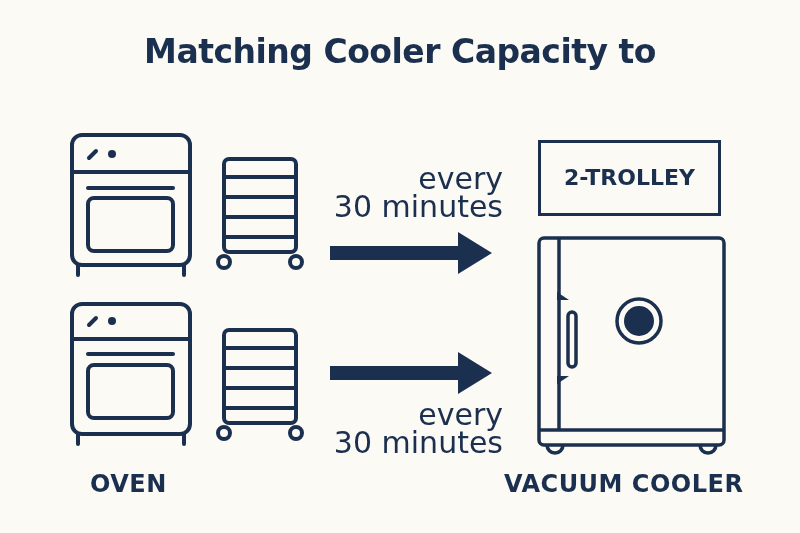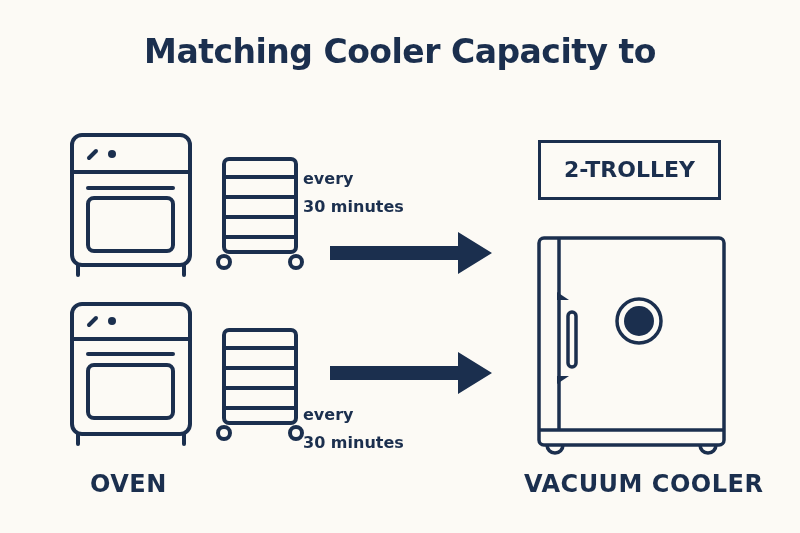--- a/index.html
+++ b/index.html
@@ -9,28 +9,28 @@
       font-family: "DejaVu Sans", "Liberation Sans", sans-serif;
       color: #1b2f4e;
       position: relative;
     }
     .abs { position: absolute; }
     .title {
       left: 0; top: 30px; width: 800px; text-align: center;
       font-size: 33px; font-weight: bold; line-height: 44px; letter-spacing: -0.5px;
     }
     .interval {
-      text-align: left; font-size: 16px; font-weight: bold; line-height: 28px;
+      text-align: right; font-size: 30px; font-weight: normal; line-height: 28px;
       width: 200px;
     }
     .label {
       font-size: 24px; font-weight: bold; letter-spacing: 0.5px; white-space: nowrap;
     }
     .cap-box {
-      left: 538px; top: 140px; width: 183px; height: 60px;
+      left: 538px; top: 140px; width: 183px; height: 76px;
       border: 3px solid #1b2f4e; box-sizing: border-box;
       display: flex; align-items: center; justify-content: center;
       flex-direction: column; font-size: 22px; font-weight: bold; line-height: 28px;
       text-align: center;
     }
     svg { position: absolute; overflow: visible; }
   </style>
 </head>
 <body>
 
@@ -120,13 +120,13 @@
     <rect x="31" y="76" width="8" height="55" rx="4"></rect>
     <circle cx="102" cy="85" r="22"></circle>
     <path d="M10 209 a8 8 0 0 0 16 0"></path>
     <path d="M163 209 a8 8 0 0 0 16 0"></path>
   </g>
   <circle cx="102" cy="85" r="15" fill="#1b2f4e"></circle>
   <path d="M20 56 L32 64 L20 64 Z" fill="#1b2f4e"></path>
   <path d="M20 140 L32 140 L20 148 Z" fill="#1b2f4e"></path>
 </svg>
 
-<div class="abs label" style="left:504px;top:470px;margin-left:20px;">VACUUM COOLER</div>
+<div class="abs label" style="left:504px;top:470px;">VACUUM COOLER</div>
 
 </body></html>

